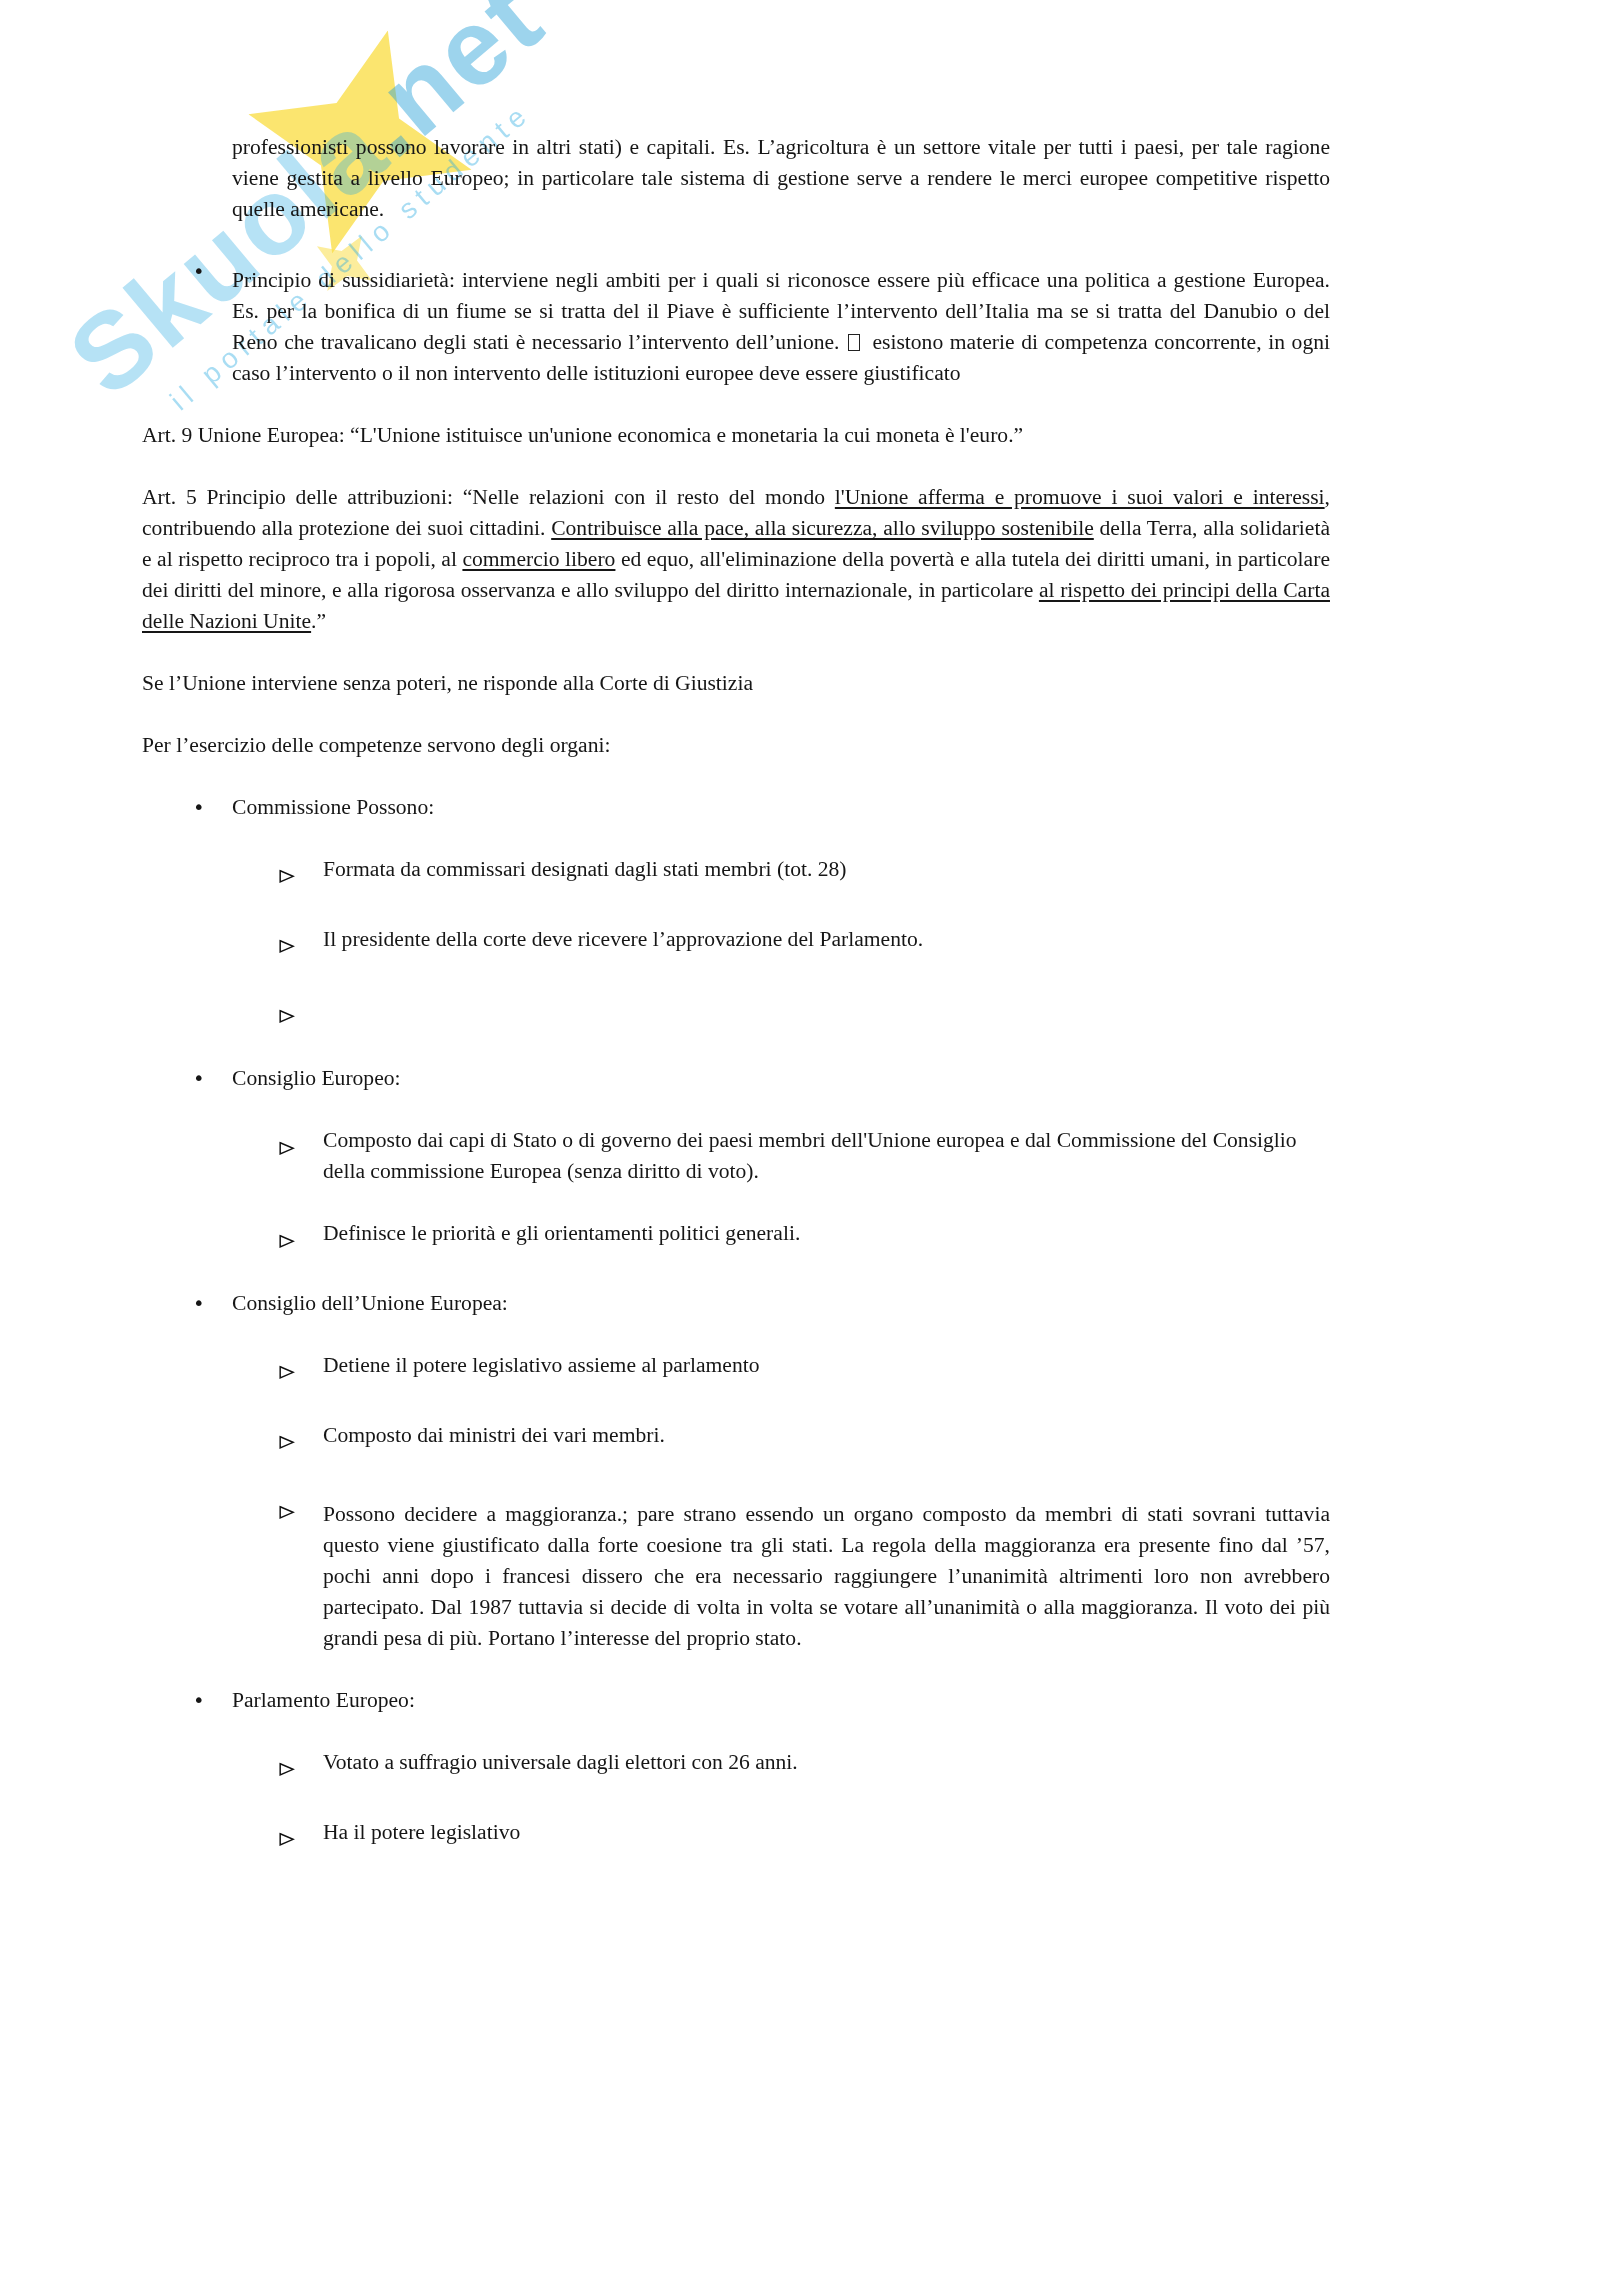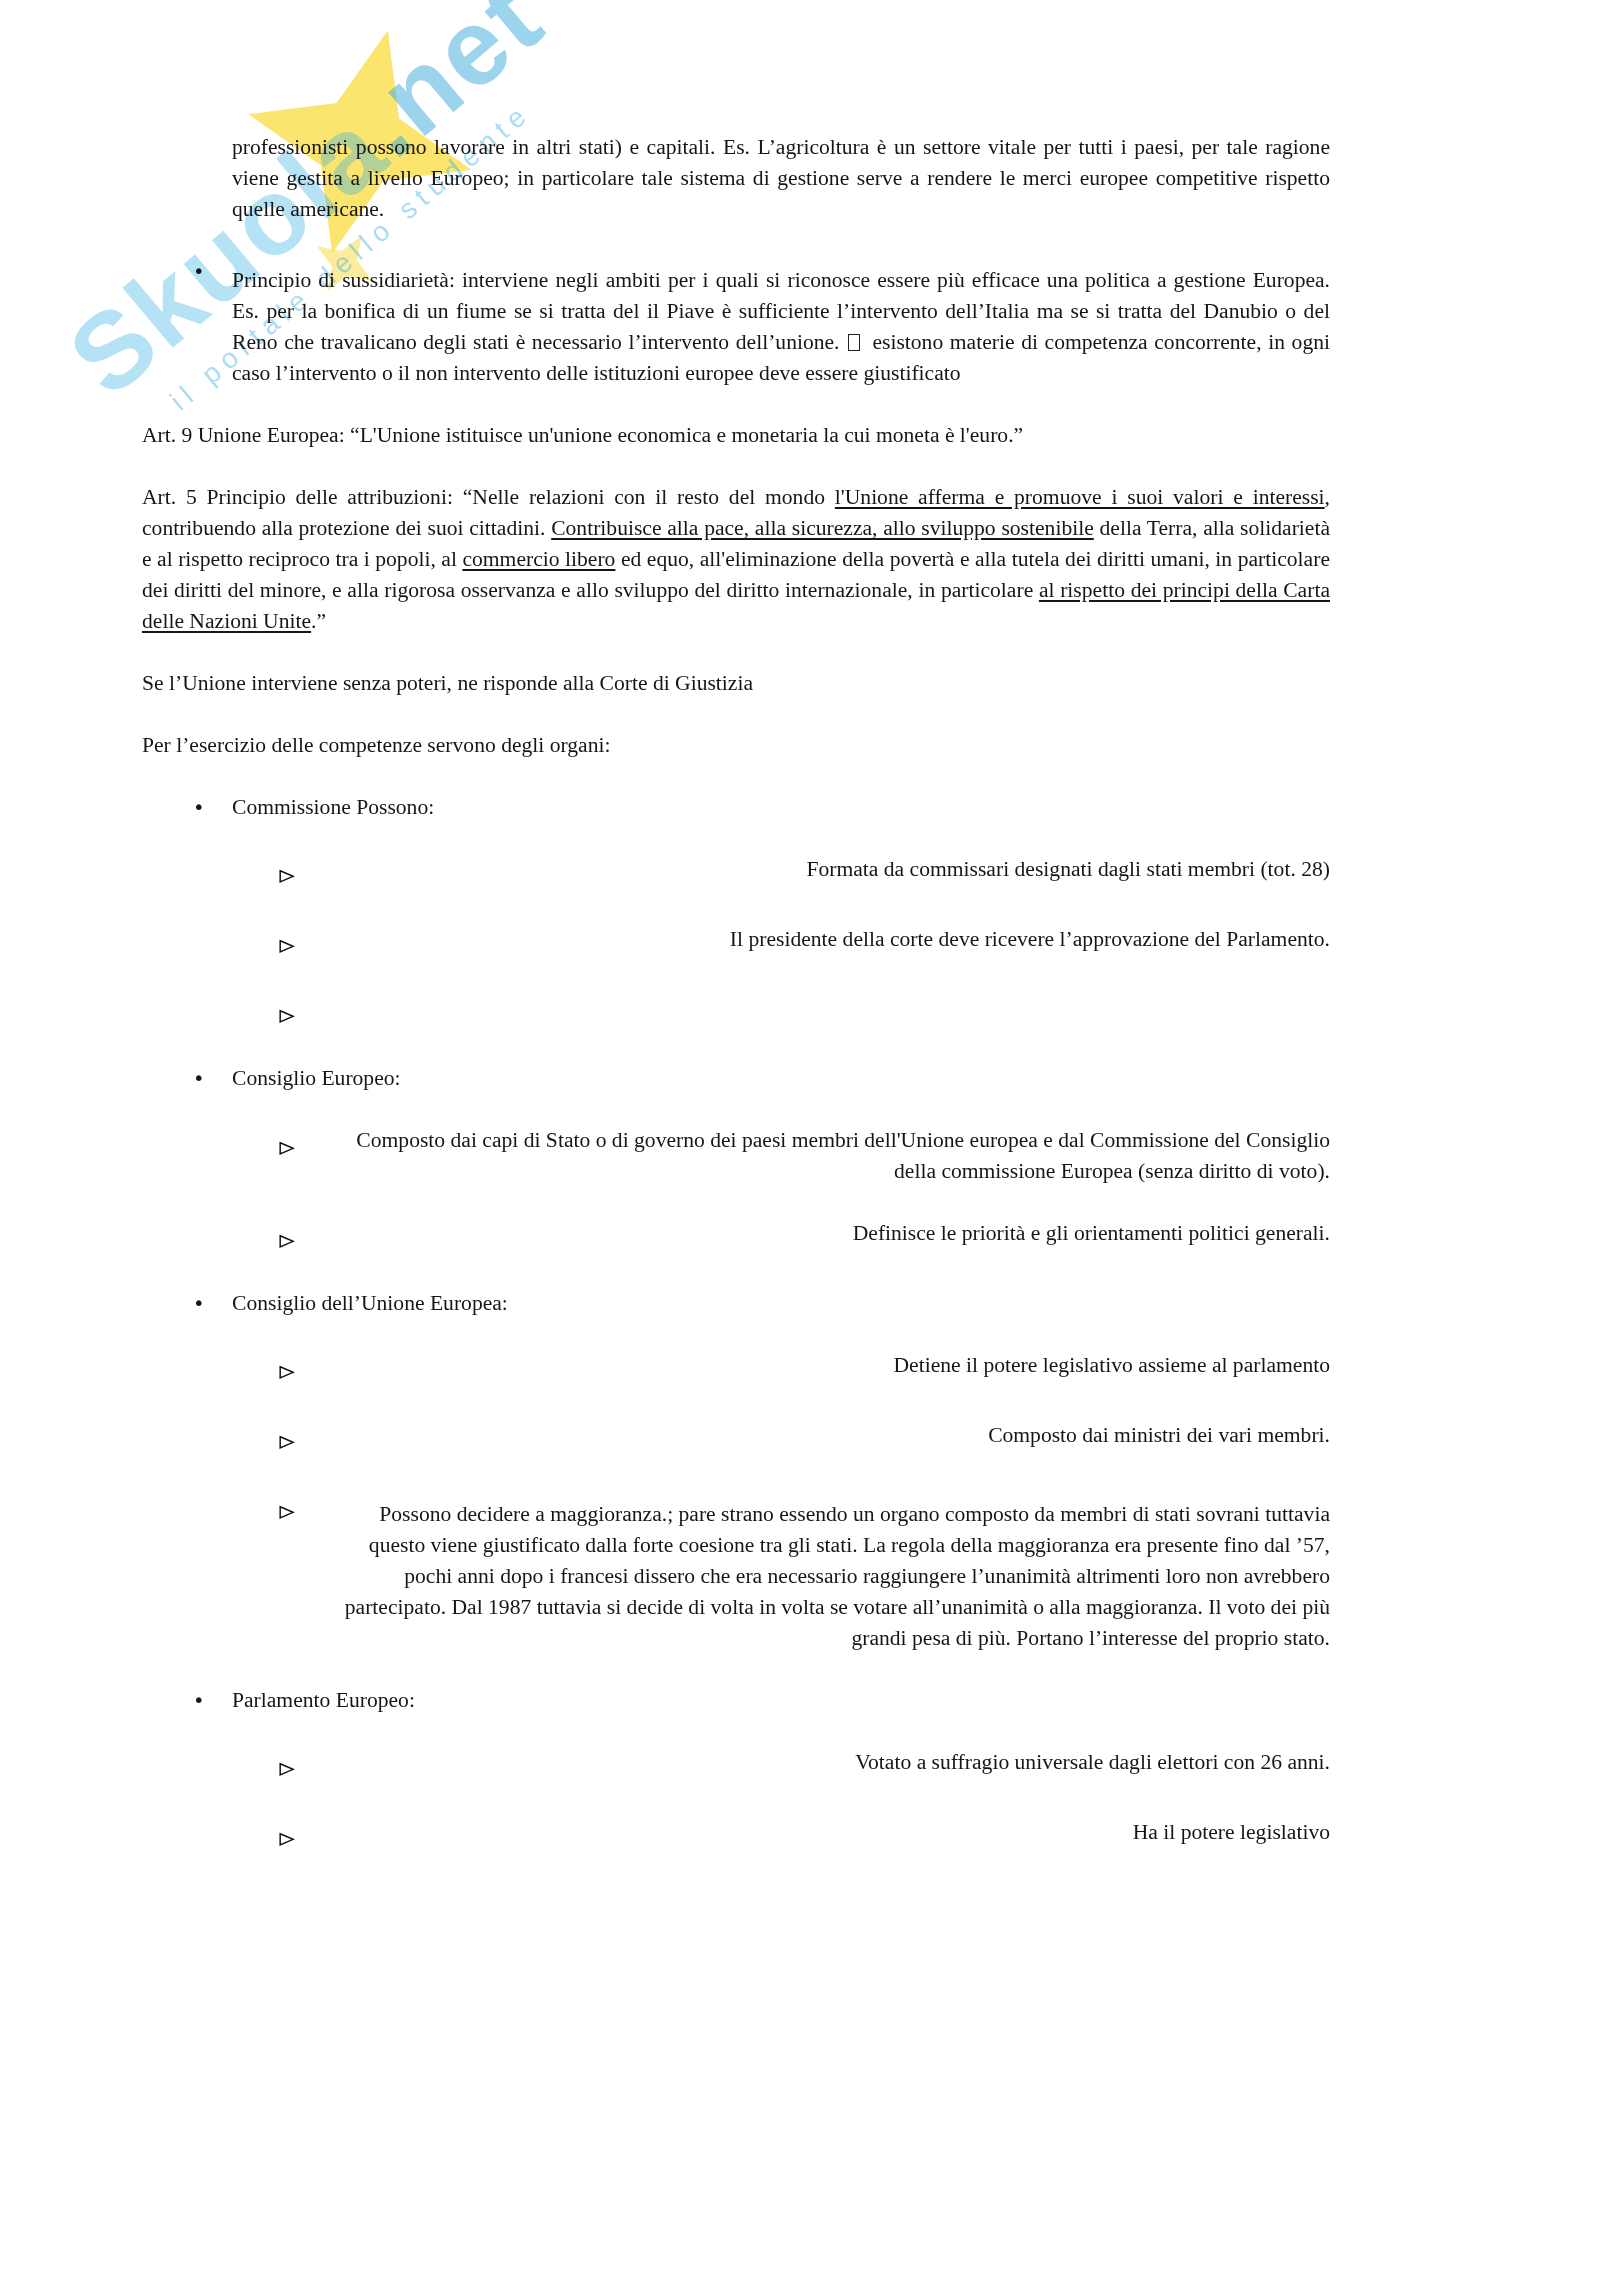--- a/index.html
+++ b/index.html
@@ -76,21 +76,21 @@
     flex: none;
     width: 39px;
     margin-left: 51px;
     font-family: "DejaVu Sans", sans-serif;
     font-size: 19.6px;
   }
   .li1 .t { flex: 1; }
 
   .li2 { display: flex; margin: 0 0 31px 0; }
   .m2 { flex: none; width: 44px; margin-left: 137px; padding-top: 7.8px; }
-  .li2 .t { flex: 1; text-align: right; }
+  .li2 .t { flex: 1; }
 
   .u { text-decoration: underline; text-underline-offset: 2.9px; }
 
   .tofu {
     display: inline-block;
     width: 11.8px; height: 16.7px;
     border: 1.3px solid #222;
     margin: 0 5.9px 0 2px;
     vertical-align: -2px;
   }

